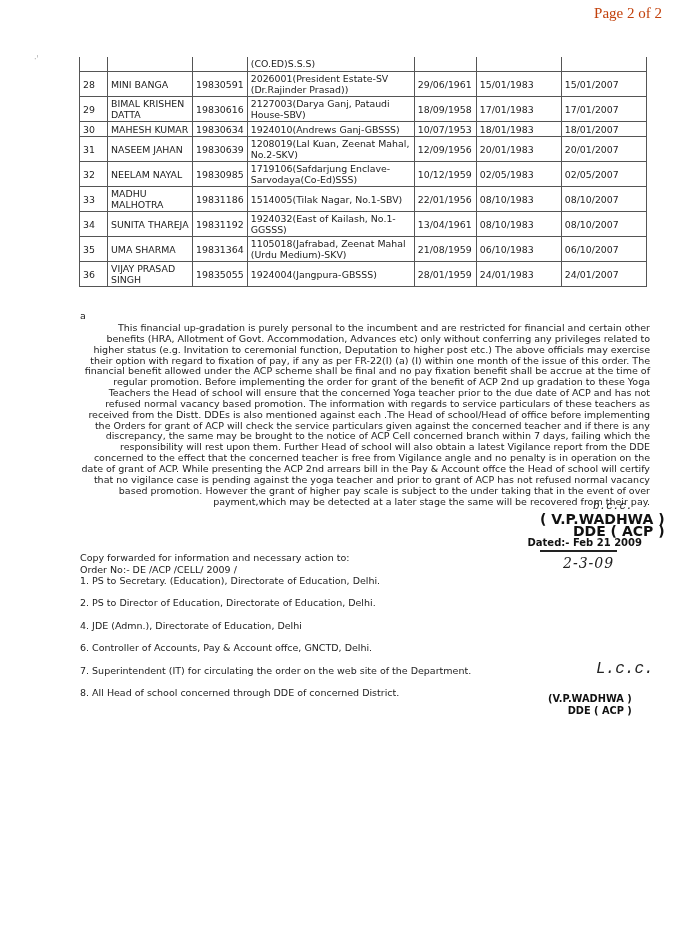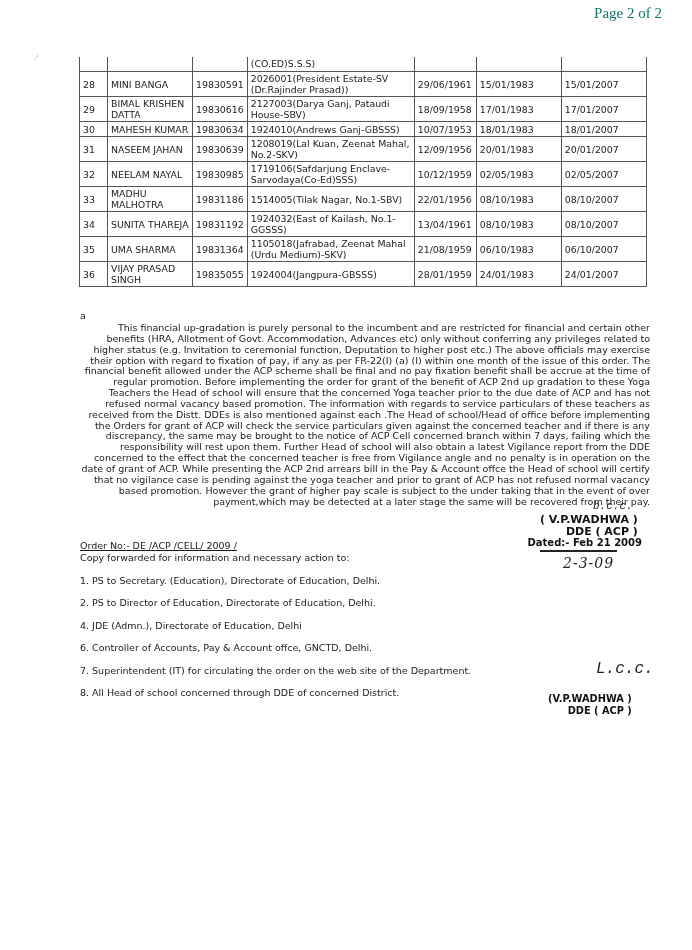--- a/index.html
+++ b/index.html
@@ -2,21 +2,21 @@
 <html><head>
 <meta charset="utf-8">
 <style>
   html, body { margin: 0; padding: 0; background: #ffffff; }
   body {
     width: 692px; height: 950px; position: relative; overflow: hidden;
     font-family: "DejaVu Sans", sans-serif; color: #1a1a1a;
   }
   .page-header {
     position: absolute; right: 30px; top: 5px;
-    font-family: "Liberation Serif", serif; font-size: 15px; color: #0f766e;
+    font-family: "Liberation Serif", serif; font-size: 15px; color: #c2410c;
   }
   .stray-mark {
     position: absolute; left: 34px; top: 55px; font-size: 8px; color: #aaa;
   }
   table.grant {
     position: absolute; left: 79px; top: 57px;
     border-collapse: collapse; font-size: 9.4px; color: #222; padding-left: 22px;
   }
   table.grant td {
     border: 1px solid #555; padding: 1px 3px; vertical-align: middle;
@@ -31,37 +31,37 @@
   .c-dob { width: 55px; }
   .c-join { width: 78px; }
   .c-acp { width: 78px; }
   .tail-a { position: absolute; left: 80px; top: 310px; font-size: 9.5px; }
   .para {
     position: absolute; left: 80px; top: 323px; width: 570px;
     font-size: 9.5px; line-height: 10.85px; text-align: right; color: #222;
   }
   .signature-block-1 {
     position: absolute; left: 540px; top: 514px; text-align: right;
-    font-size: 11px; font-weight: bold; line-height: 11.5px; color: #111;
+    font-size: 14px; font-weight: bold; line-height: 11.5px; color: #111;
   }
   .sig-scribble {
     position: absolute; font-family: Liberation Mono, monospace; font-style: italic; color: #222;
   }
   .sig-1 { left: 593px; top: 500px; font-size: 11px; }
   .dated {
     position: absolute; right: 50px; top: 537px; font-size: 10px; font-weight: bold; color: #111;
   }
   .dated-underline {
     position: absolute; left: 540px; top: 550px; width: 77px; height: 1.5px; background: #222;
   }
   .handwritten-date {
     position: absolute; left: 563px; top: 555px; font-family: "DejaVu Serif", serif;
     font-style: italic; font-size: 14px; color: #222; letter-spacing: 1px;
   }
-  .order-no { position: absolute; left: 80px; top: 540px; font-size: 9.5px; text-decoration: underline; }
+  .order-no { position: absolute; left: 80px; top: 564px; font-size: 9.5px; }
   .copy-list {
     position: absolute; left: 80px; top: 552px; width: 560px;
     font-size: 9.5px; line-height: 11.5px; color: #222;
   }
   .copy-list .item { white-space: normal; margin-top: 11px; }
   .sig-2 { left: 596px; top: 660px; font-size: 16px; }
   .signature-block-2 {
     position: absolute; left: 548px; top: 693px; text-align: right;
     font-size: 9.8px; font-weight: bold; line-height: 11.5px; color: #111;
   }

